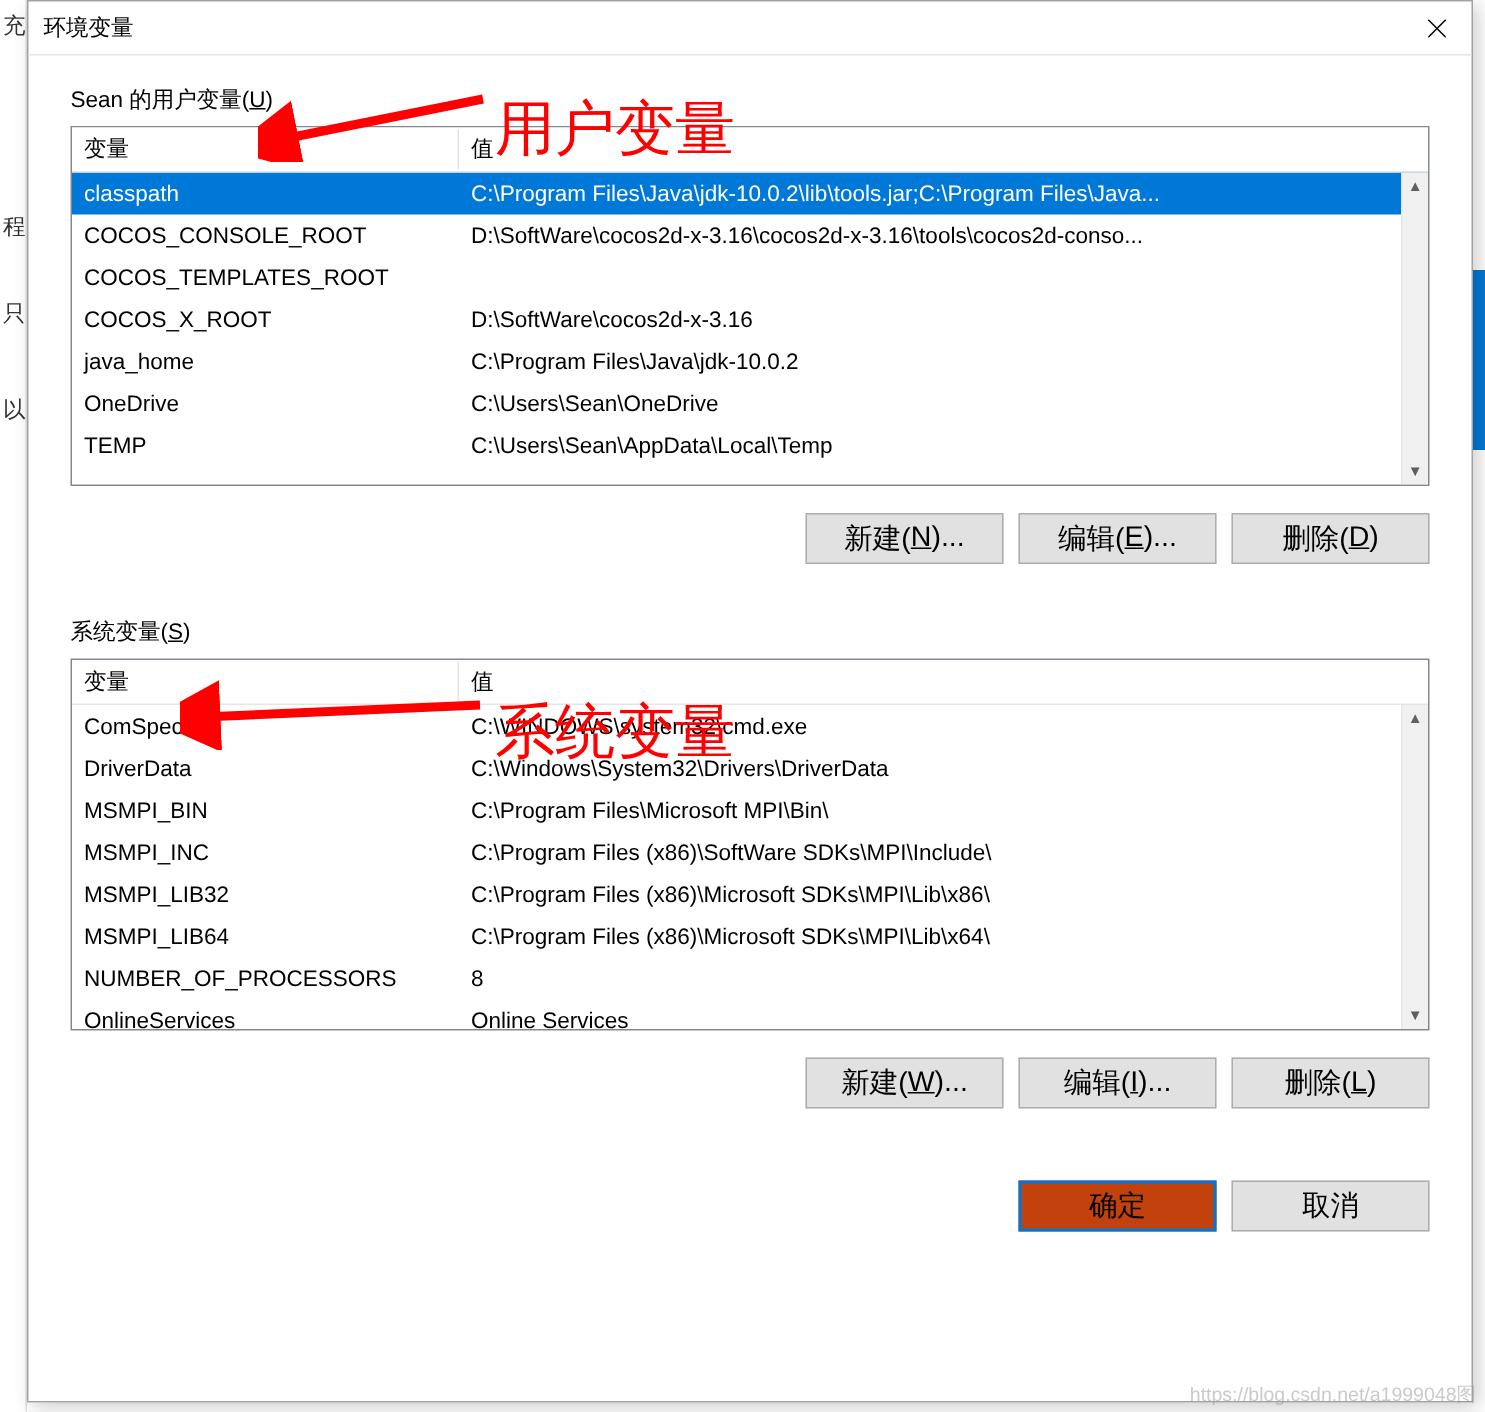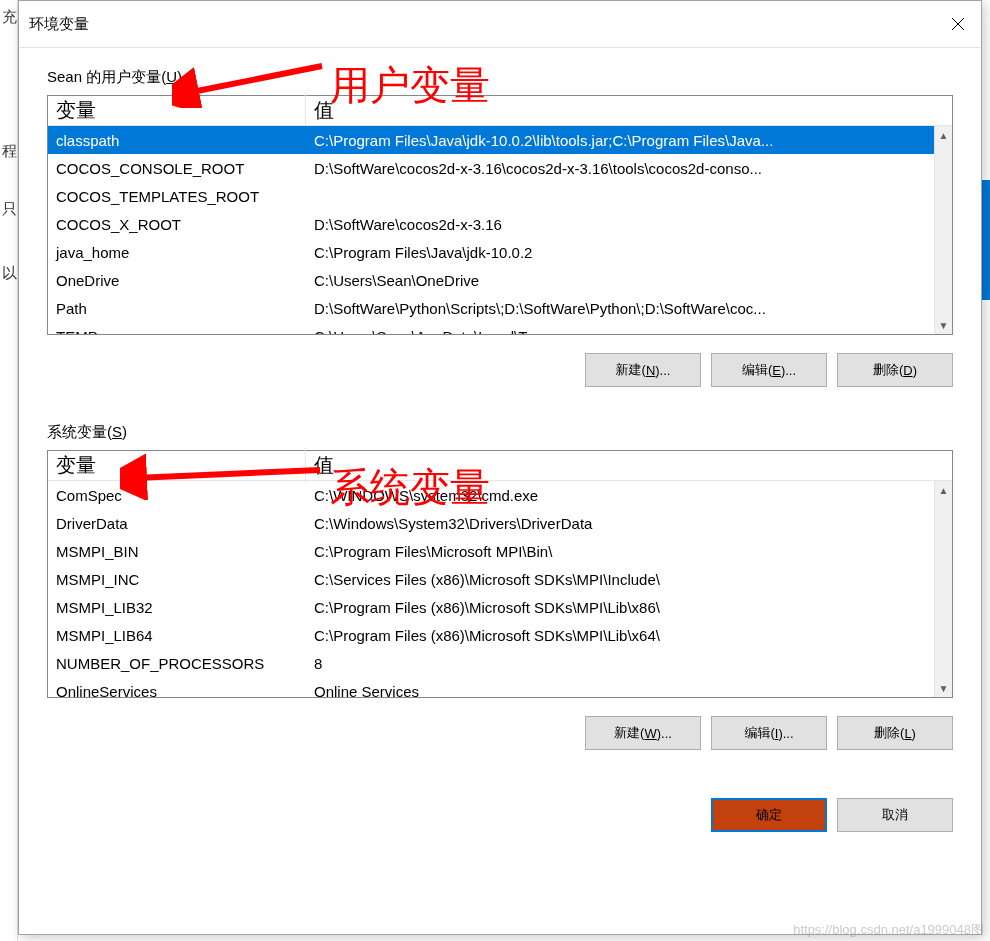--- a/index.html
+++ b/index.html
@@ -39,21 +39,21 @@
     left: 18px; top: 0;
     width: 964px;
     height: 935px;
     background: #fff;
     border: 1px solid #a3a3a3;
     box-shadow: 3px 3px 12px rgba(0,0,0,0.2);
     display: flex;
     flex-direction: column;
   }
   .titlebar {
-    height: 47px;
+    height: 36px;
     display: flex;
     align-items: center;
     justify-content: space-between;
     border-bottom: 1px solid #e5e5e5;
     padding-left: 10px;
   }
   .titlebar .title {
     font-size: 15px;
     color: #000;
   }
@@ -93,21 +93,21 @@
   }
   .list-header {
     display: flex;
     height: 30px;
     align-items: center;
     background: #fff;
     border-bottom: 1px solid #e5e5e5;
   }
   .list-header .col {
     padding: 4px 8px;
-    font-size: 20px;
+    font-size: 15px;
     color: #000;
   }
   .list-header .col-name {
     width: 258px;
     border-right: 1px solid #e5e5e5;
   }
   .list-header .col-value {
     flex: 1;
   }
   .list-content {
@@ -157,25 +157,25 @@
     font-size: 10px; color: #606060;
     cursor: pointer;
   }
   .button-row {
     display: flex;
     justify-content: flex-end;
     gap: 10px;
     margin-top: 18px;
   }
   .btn {
-    width: 116px;
+    width: 132px;
     height: 34px;
     background: #e1e1e1;
     border: 1px solid #adadad;
-    font-size: 13px;
+    font-size: 19px;
     cursor: pointer;
     display: flex;
     align-items: center;
     justify-content: center;
     color: #000;
     font-family: inherit;
   }
   .btn.primary {
     background: #c2410c;
     border: 2px solid #0078d7;
@@ -274,24 +274,20 @@
             </div>
             <div class="row">
               <div class="cell cell-name">java_home</div>
               <div class="cell cell-value">C:\Program Files\Java\jdk-10.0.2</div>
             </div>
             <div class="row">
               <div class="cell cell-name">OneDrive</div>
               <div class="cell cell-value">C:\Users\Sean\OneDrive</div>
             </div>
             <div class="row">
-              <div class="cell cell-name">Path</div>
-              <div class="cell cell-value">D:\SoftWare\Python\Scripts\;D:\SoftWare\Python\;D:\SoftWare\coc...</div>
-            </div>
-            <div class="row">
               <div class="cell cell-name">TEMP</div>
               <div class="cell cell-value">C:\Users\Sean\AppData\Local\Temp</div>
             </div>
           </div>
         <div class="scrollbar">
           <div class="arrow">▲</div>
           <div class="arrow">▼</div>
         </div>
       </div>
     </div>
@@ -334,21 +330,21 @@
             <div class="row">
               <div class="cell cell-name">DriverData</div>
               <div class="cell cell-value">C:\Windows\System32\Drivers\DriverData</div>
             </div>
             <div class="row">
               <div class="cell cell-name">MSMPI_BIN</div>
               <div class="cell cell-value">C:\Program Files\Microsoft MPI\Bin\</div>
             </div>
             <div class="row">
               <div class="cell cell-name">MSMPI_INC</div>
-              <div class="cell cell-value">C:\Services Files (x86)\Microsoft SDKs\MPI\Include\</div>
+              <div class="cell cell-value">C:\Program Files (x86)\SoftWare SDKs\MPI\Include\</div>
             </div>
             <div class="row">
               <div class="cell cell-name">MSMPI_LIB32</div>
               <div class="cell cell-value">C:\Program Files (x86)\Microsoft SDKs\MPI\Lib\x86\</div>
             </div>
             <div class="row">
               <div class="cell cell-name">MSMPI_LIB64</div>
               <div class="cell cell-value">C:\Program Files (x86)\Microsoft SDKs\MPI\Lib\x64\</div>
             </div>
             <div class="row">

